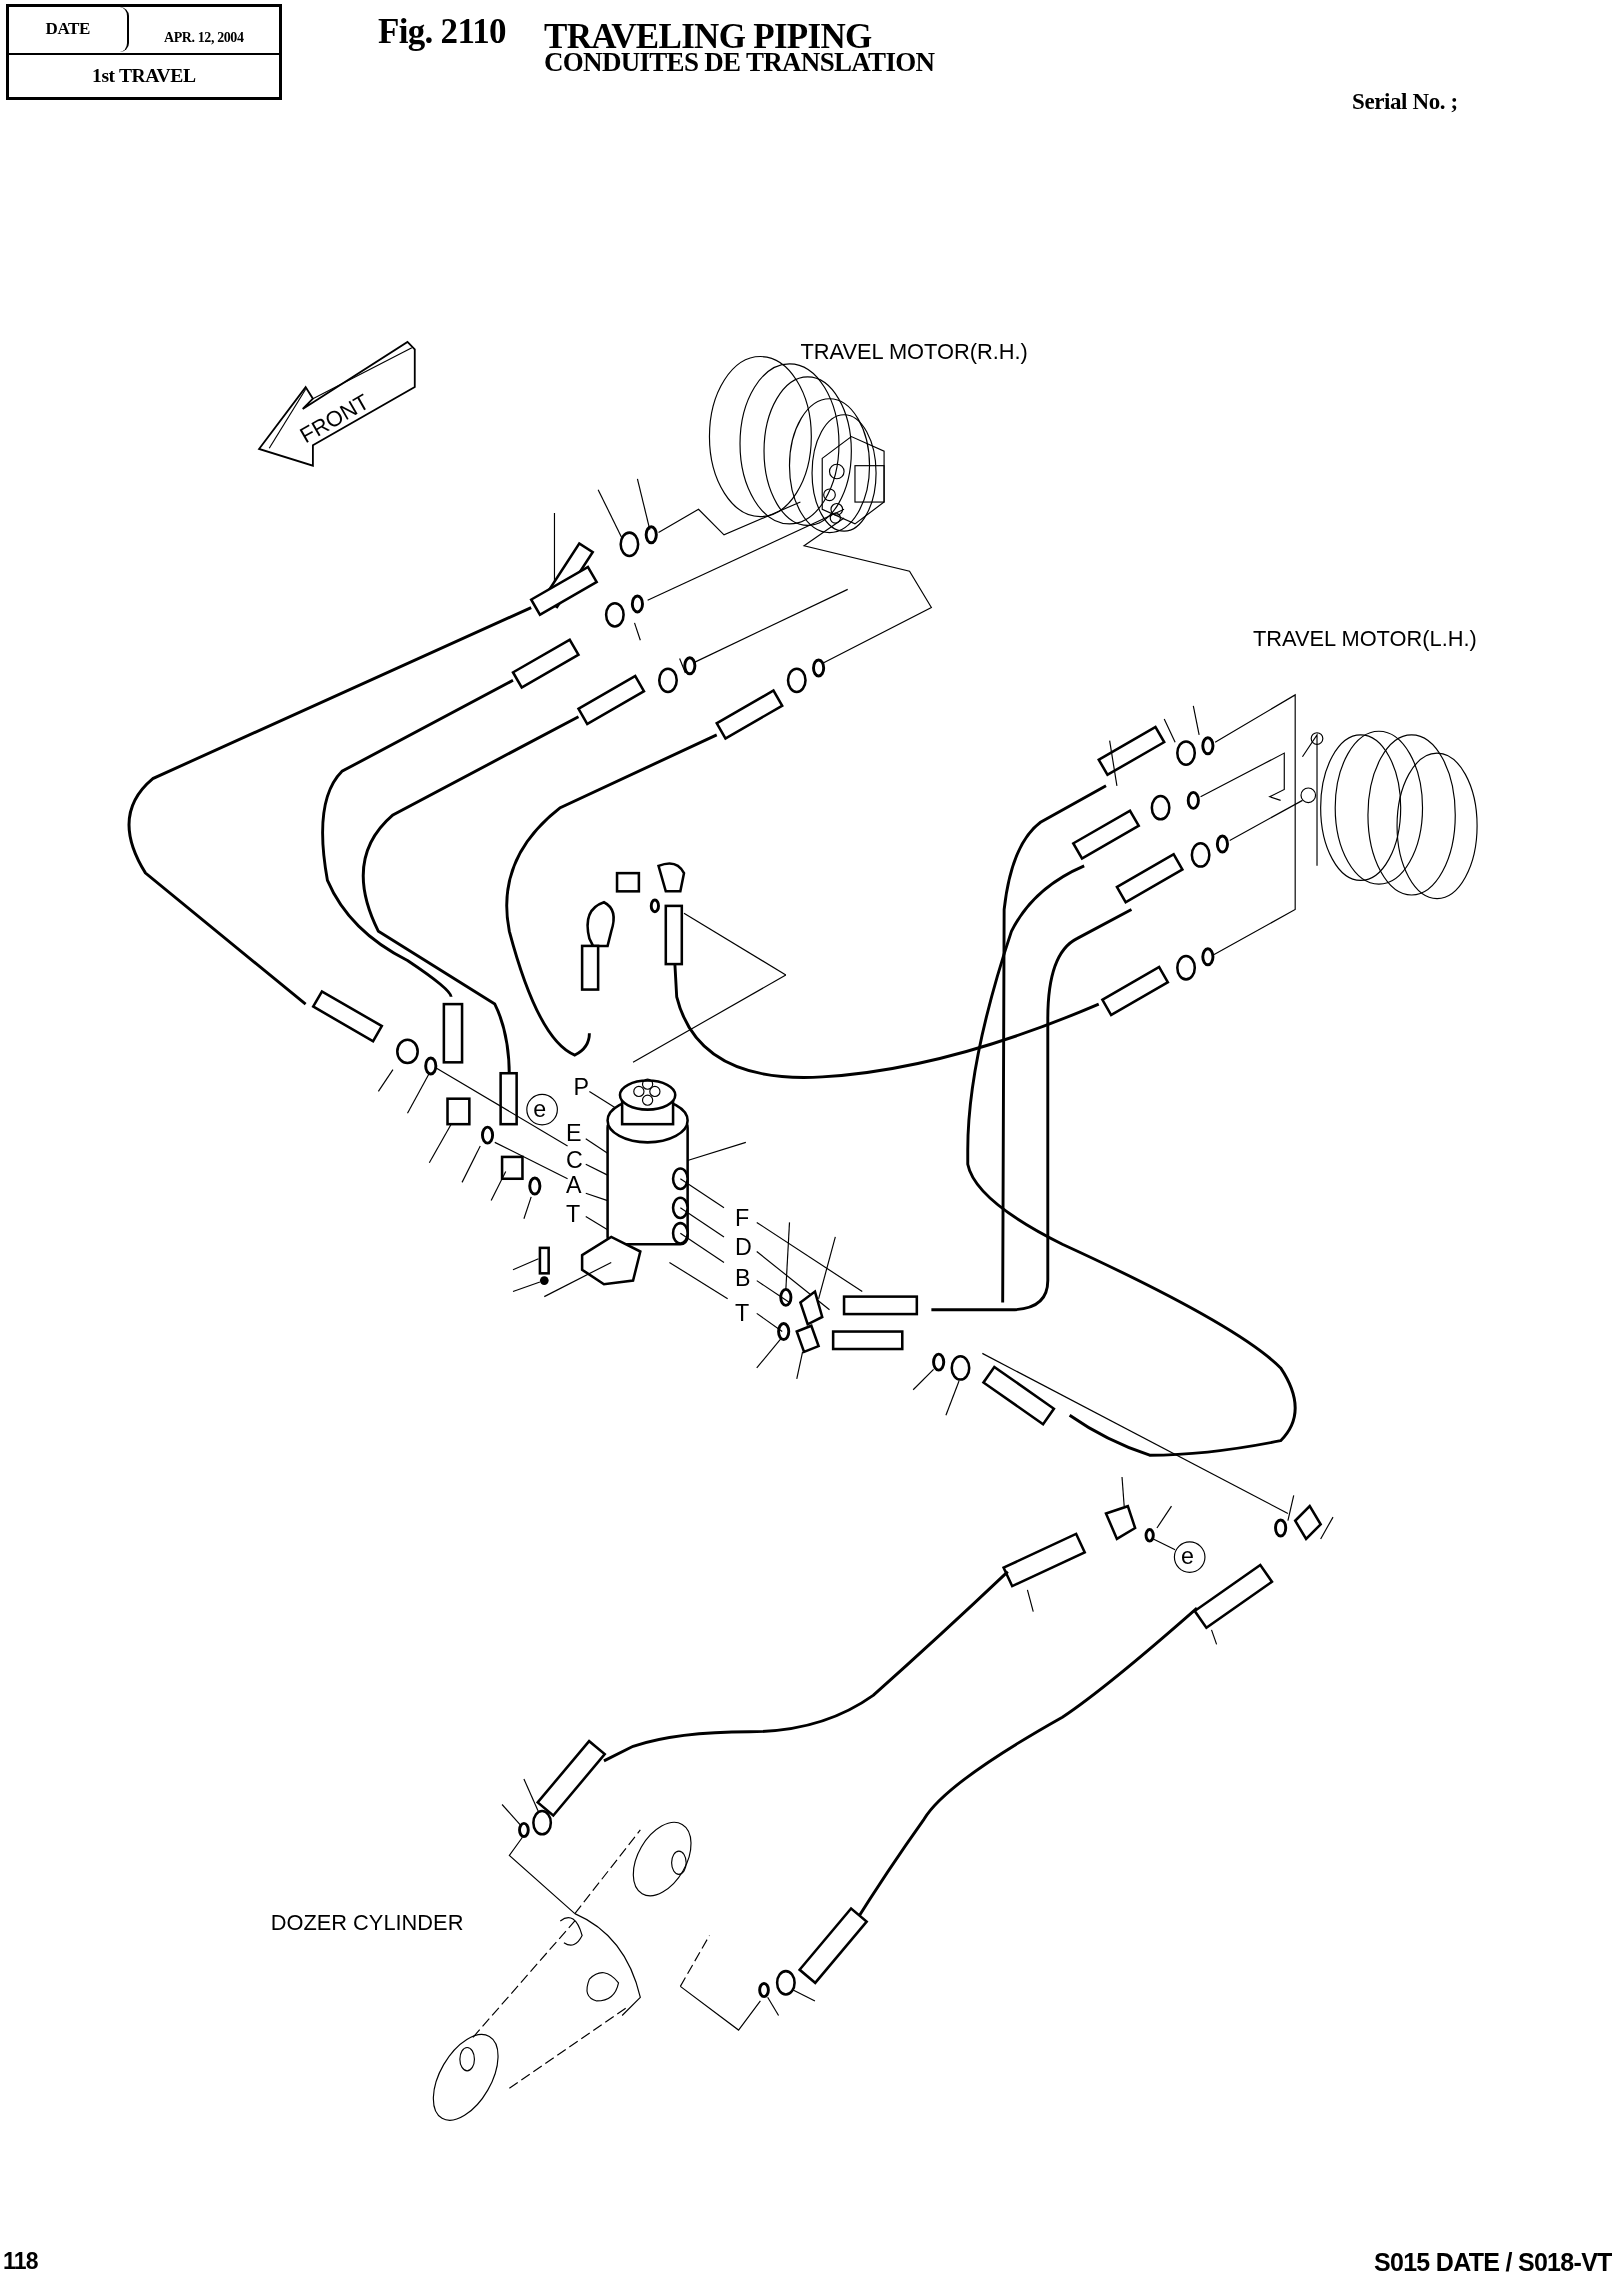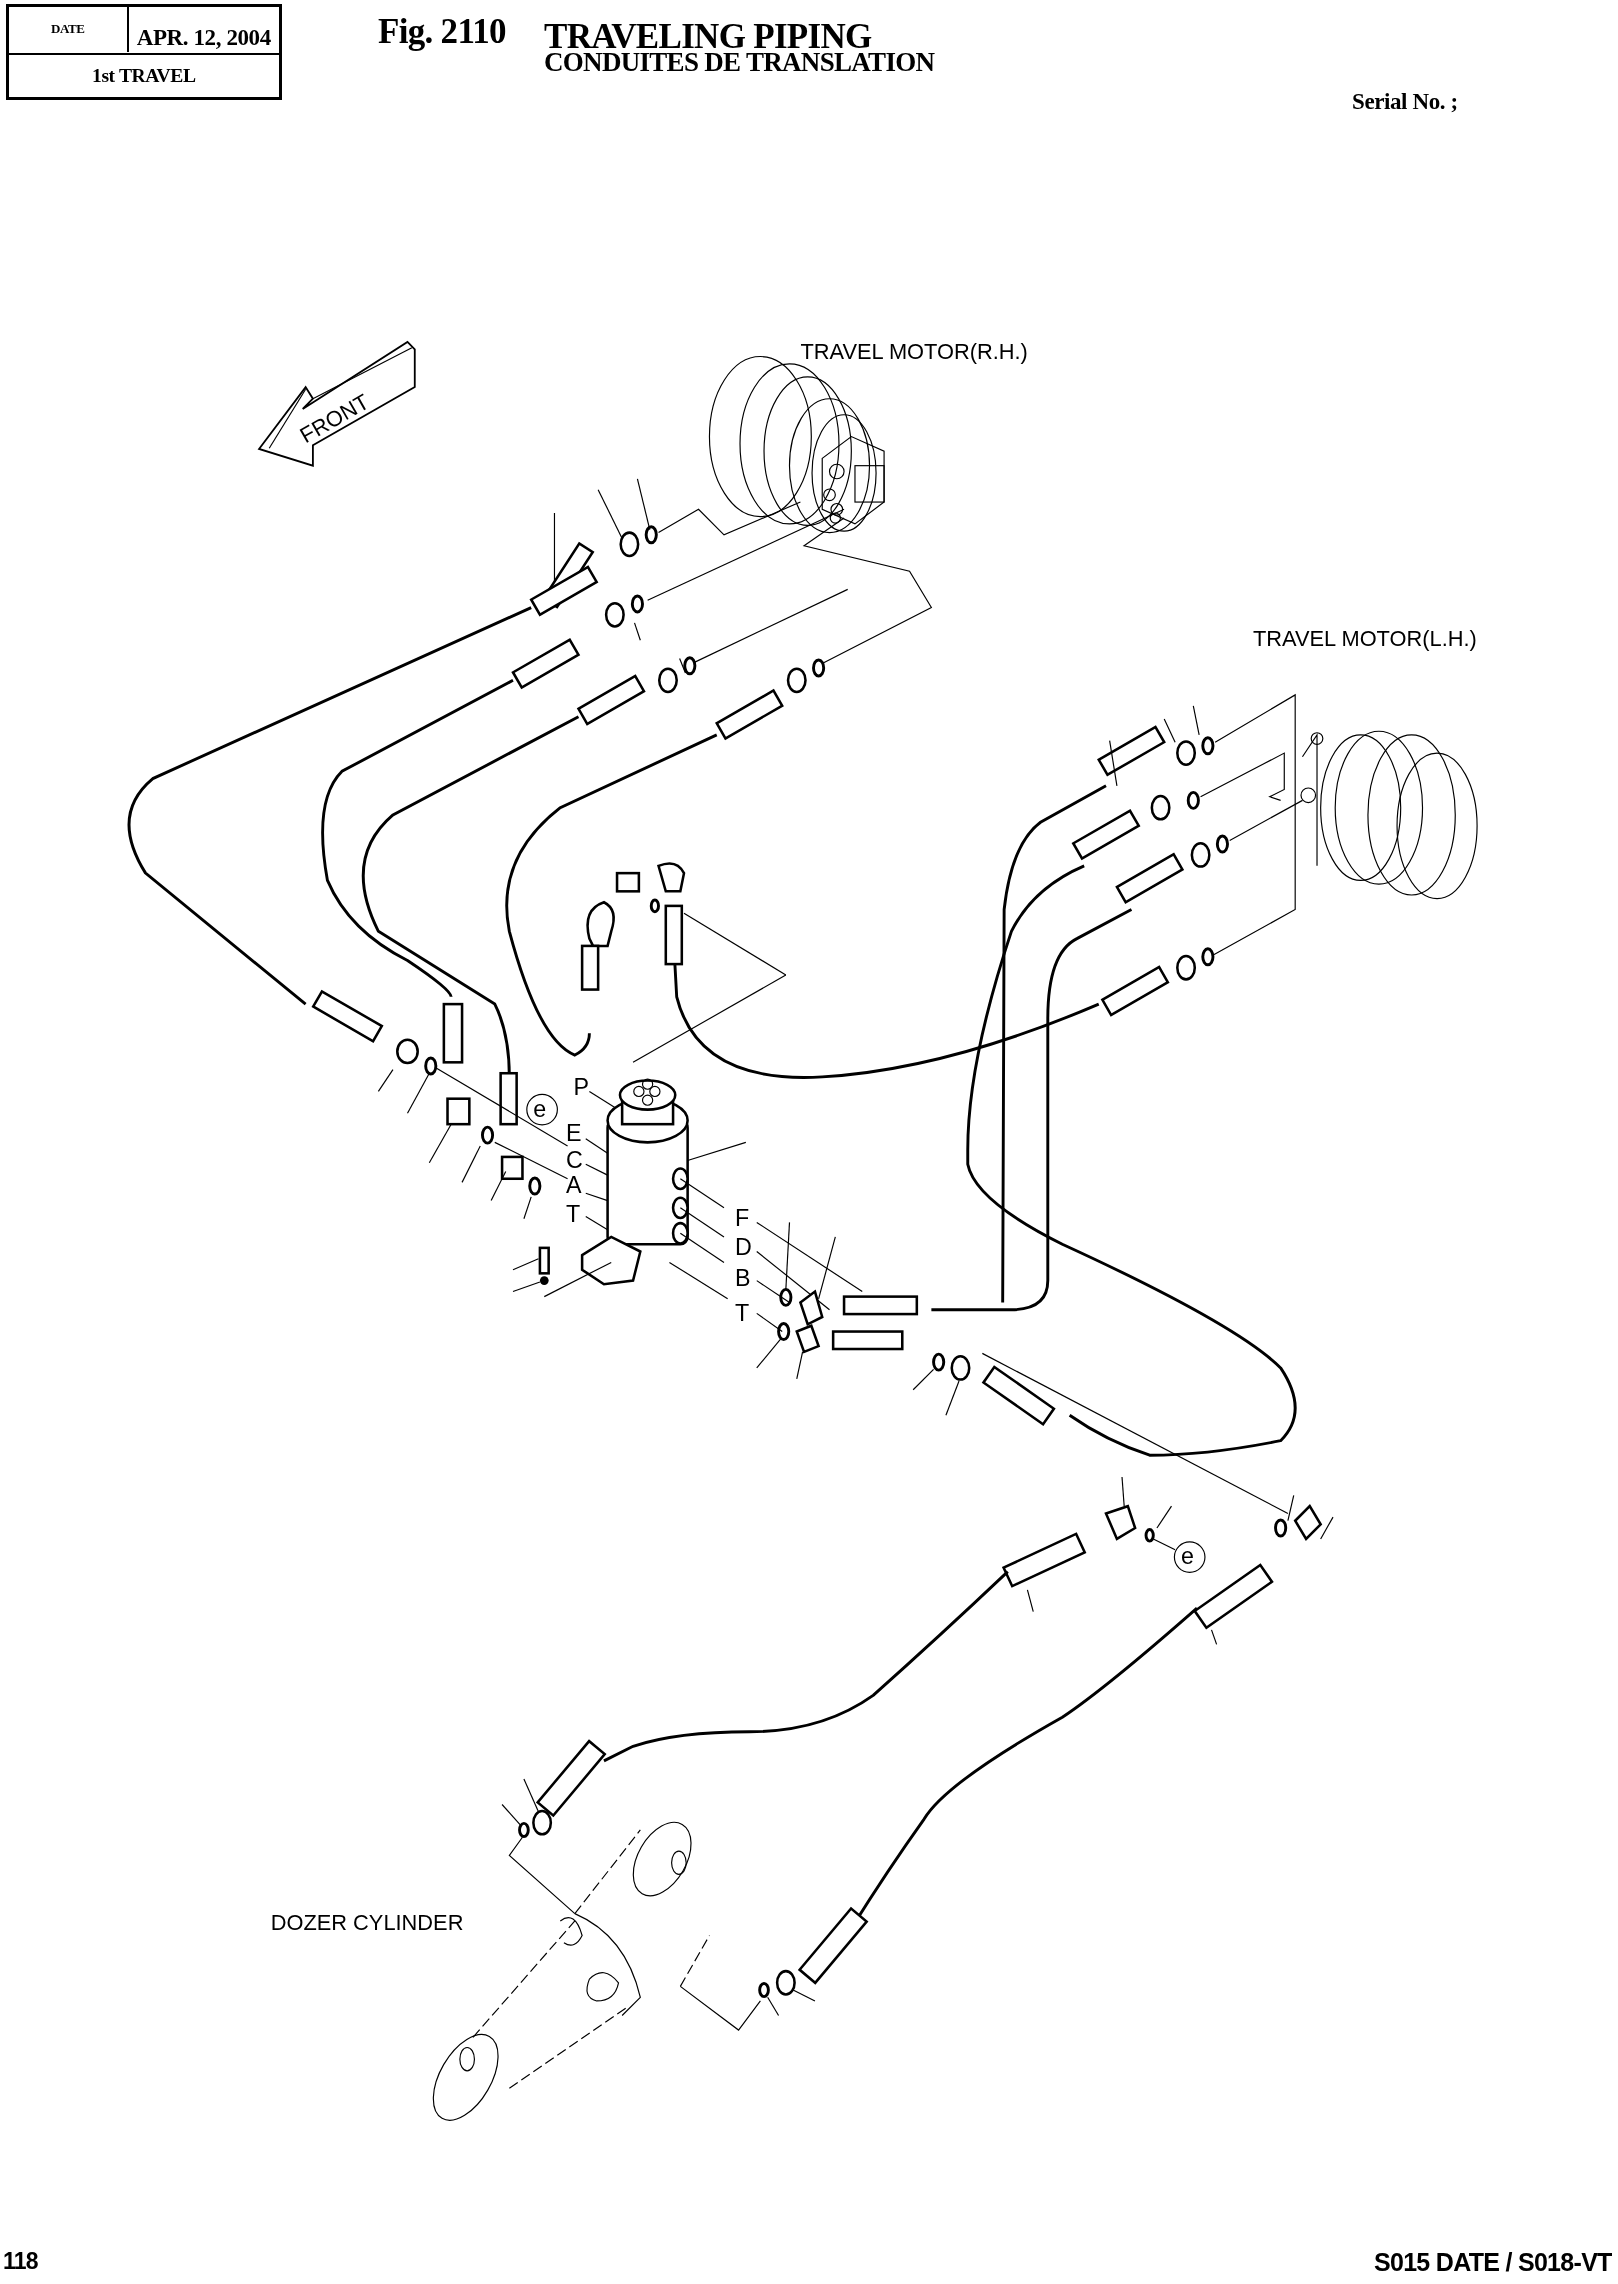--- a/index.html
+++ b/index.html
@@ -1,20 +1,20 @@
 <!DOCTYPE html>
 <html style="font-size:11.6px"><head>
 <meta charset="utf-8">
 <style>
   html, body { margin: 0; padding: 0; background: #ffffff; }
   body { width: 1619px; height: 2284px; position: relative; overflow: hidden; font-family: "Liberation Serif", serif; color: #000; }
   .header-box { position: absolute; left: 5.8px; top: 3.6px; width: 276px; height: 96px; border: 3.6px solid #000; box-sizing: border-box; }
   .hb-row1 { position: absolute; left: 0; top: 0; width: 100%; height: 48px; border-bottom: 2.9px solid #000; box-sizing: border-box; }
-  .hb-date { position: absolute; left: 0; top: 0; width: 120px; height: 45px; border-right: 2.2px solid #000; box-sizing: border-box; display: flex; align-items: center; justify-content: center; font-weight: bold; font-size: 13px; font-family: "Liberation Serif", serif; letter-spacing: -0.4px; }
-  .hb-dateval { position: absolute; left: 120px; top: 0; right: 0; height: 62px; display: flex; align-items: center; justify-content: center; font-weight: bold; font-size: 23px; font-family: "Liberation Serif", serif; letter-spacing: -0.4px; }
+  .hb-date { position: absolute; left: 0; top: 0; width: 120px; height: 45px; border-right: 2.2px solid #000; box-sizing: border-box; display: flex; align-items: center; justify-content: center; font-weight: bold; font-size: 17px; font-family: "Liberation Serif", serif; letter-spacing: -0.4px; border-radius: 9px; }
+  .hb-dateval { position: absolute; left: 120px; top: 0; right: 0; height: 62px; display: flex; align-items: center; justify-content: center; font-weight: bold; font-size: 14px; font-family: "Liberation Serif", serif; letter-spacing: -0.4px; }
   .hb-edition { position: absolute; left: 0; top: 48px; right: 0; bottom: 0; display: flex; align-items: center; justify-content: center; font-weight: bold; font-size: 19.6px; font-family: "Liberation Serif", serif; letter-spacing: -0.4px; }
   .fig-num { position: absolute; left: 378px; top: 12px; font-weight: bold; font-size: 35px; font-family: Liberation Serif, serif; letter-spacing: -0.7px; }
   .title-1 { position: absolute; left: 544px; top: 2.9px; font-weight: bold; font-size: 35px; font-family: "Liberation Serif", serif; letter-spacing: -0.7px; margin-top: 14px; }
   .title-2 { position: absolute; left: 544px; top: 47px; font-weight: bold; font-size: 27px; font-family: "Liberation Serif", serif; letter-spacing: -0.7px; }
   .serial { position: absolute; left: 1352px; top: 89px; font-weight: bold; font-size: 23px; font-family: "Liberation Serif", serif; letter-spacing: -0.4px; }
   .footer-page { position: absolute; left: 2.9px; top: 2248px; font-weight: bold; font-size: 23px; font-family: "Liberation Sans", sans-serif; letter-spacing: -0.7px; }
   .footer-model { position: absolute; right: 7.3px; top: 2248px; font-weight: bold; font-size: 25px; font-family: "Liberation Sans", sans-serif; letter-spacing: -0.7px; }
   svg.drawing { position: absolute; left: 0; top: 0; width: 1619px; height: 2284px; }
   .lbl { font-family: "Liberation Sans", sans-serif; font-size: 30px; fill: #000; }
   .port { font-family: "Liberation Sans", sans-serif; font-size: 32px; fill: #000; }

